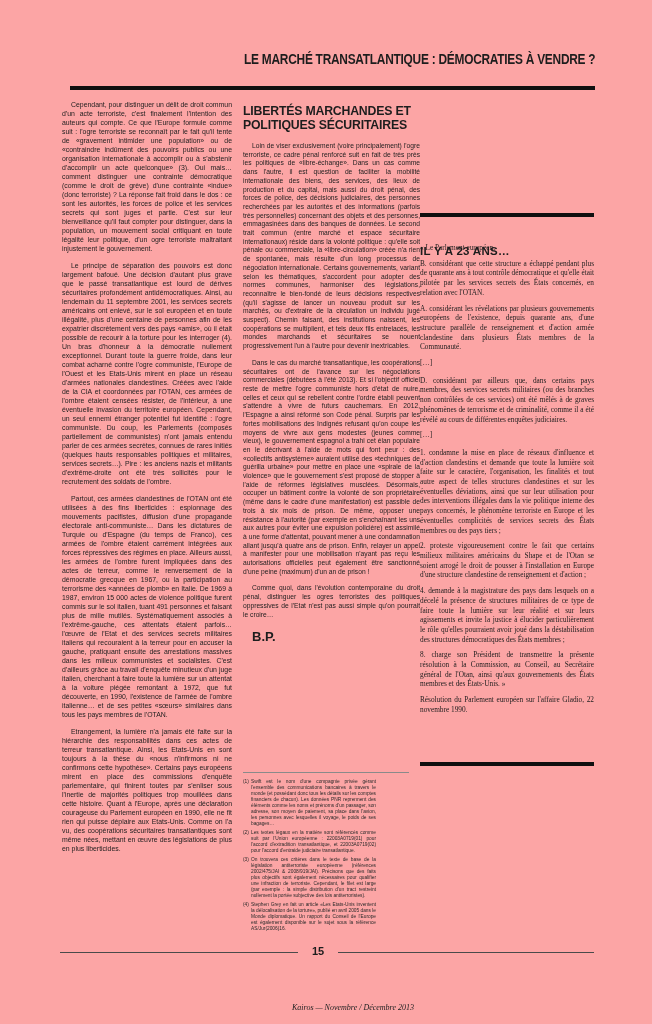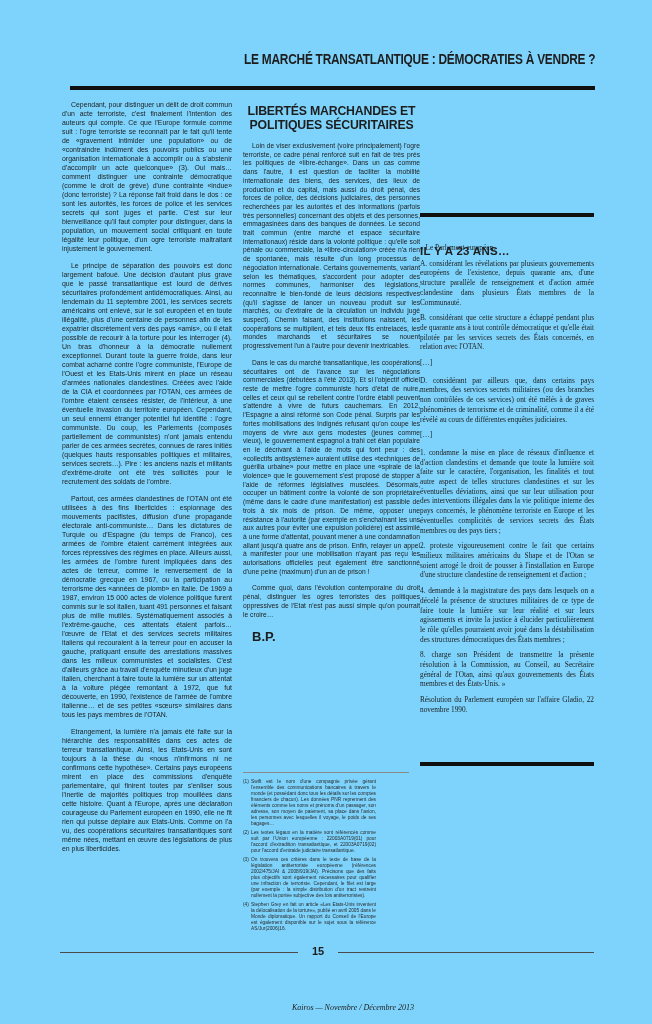--- a/index.html
+++ b/index.html
@@ -1,17 +1,17 @@
 <!DOCTYPE html>
 <html lang="fr"><head>
 <meta charset="utf-8">
 <style>
   html,body { margin:0; padding:0; background:#ffffff; }
   .page {
-    position:relative; width:652px; height:1024px; background:#7dd3fc;
+    position:relative; width:652px; height:1024px; background:#fca5a5;
     color:#1d1d1d; font-family:"Liberation Sans", sans-serif; overflow:hidden;
   }
 
   
   .article-title {
     position:absolute; top:51px; right:57px; white-space:nowrap;
     font-size:14.5px; font-weight:700; letter-spacing:-0.3px;
     transform:scaleX(0.82); transform-origin:right center;
   }
   .title-rule { position:absolute; top:86px; left:70px; width:525px; height:4px; background:#101010; }
@@ -20,21 +20,21 @@
   .col { position:absolute; top:100px; text-align:justify; hyphens:auto; }
   .col-left  { left:62px;  width:170px; max-height:830px; overflow:hidden; }
   .col-mid   { left:243px; width:177px; max-height:665px; overflow:hidden; }
 
   .body-text p {
     font-size:6.9px; line-height:9px; margin:0 0 8px 0; text-indent:9px;
   }
   .col-mid .body-text p { font-size:6.7px; line-height:8.7px; }
 
   .mid-heading {
-    font-size:12.3px; font-weight:700; text-align:center; line-height:14px;
+    font-size:12.3px; font-weight:700; text-align:left; line-height:14px;
     margin:4px 0 10px 0; letter-spacing:-0.2px;
   }
   .signature { font-size:13px; font-weight:700; margin:10px 0 0 9px; text-align:left; }
 
   
   .footnote-divider { position:absolute; left:243px; top:772px; width:166px; height:1px; background:#8a8a8a; }
   .footnotes {
     position:absolute; left:243px; top:779px; width:133px;
     font-size:4.8px; line-height:6px; text-align:justify; color:#2a2a2a;
   }
@@ -109,22 +109,22 @@
     <div class="footnote">
       <span class="fn-num">(4)</span>
       <span>Stephen Grey en fait un article «Les Etats-Unis inventent la délocalisation de la torture», publié en avril 2005 dans le Monde diplomatique. Un rapport du Conseil de l'Europe est également disponible sur le sujet sous la référence AS/Jur(2006)16.</span>
     </div>
   </div>
 
   <div class="sidebar-rule-top"></div>
   <div class="sidebar-heading">IL Y  A 23 ANS…</div>
   <div class="sidebar-body">
     <p>« Le Parlement européen,</p>
+    <p>B. considérant que cette structure a échappé pendant plus de quarante ans à tout contrôle démocratique et qu'elle était pilotée par les services secrets des États concernés, en relation avec l'OTAN.</p>
     <p>A. considérant les révélations par plusieurs gouvernements européens de l'existence, depuis quarante ans, d'une structure parallèle de renseignement et d'action armée clandestine dans plusieurs États membres de la Communauté.</p>
-    <p>B. considérant que cette structure a échappé pendant plus de quarante ans à tout contrôle démocratique et qu'elle était pilotée par les services secrets des États concernés, en relation avec l'OTAN.</p>
     <p class="gap-mark">[…]</p>
     <p>D. considérant par ailleurs que, dans certains pays membres, des services secrets militaires (ou des branches non contrôlées de ces services) ont été mêlés à de graves phénomènes de terrorisme et de criminalité, comme il a été révélé au cours de différentes enquêtes judiciaires.</p>
     <p class="gap-mark">[…]</p>
     <p>1. condamne la mise en place de réseaux d'influence et d'action clandestins et demande que toute la lumière soit faite sur le caractère, l'organisation, les finalités et tout autre aspect de telles structures clandestines et sur les éventuelles déviations, ainsi que sur leur utilisation pour des interventions illégales dans la vie politique interne des pays concernés, le phénomène terroriste en Europe et les éventuelles complicités de services secrets des États membres ou des pays tiers ;</p>
     <p>2. proteste vigoureusement contre le fait que certains milieux militaires américains du Shape et de l'Otan se soient arrogé le droit de pousser à l'installation en Europe d'une structure clandestine de renseignement et d'action ;</p>
     <p>4. demande à la magistrature des pays dans lesquels on a décelé la présence de structures militaires de ce type de faire toute la lumière sur leur réalité et sur leurs agissements et invite la justice à élucider particulièrement le rôle qu'elles pourraient avoir joué dans la déstabilisation des structures démocratiques des États membres ;</p>
     <p>8. charge son Président de transmettre la présente résolution à la Commission, au Conseil, au Secrétaire général de l'Otan, ainsi qu'aux gouvernements des États membres et des États-Unis. »</p>
     <p>Résolution du Parlement européen sur l'affaire Gladio, 22 novembre 1990.</p>
 
   </div>

